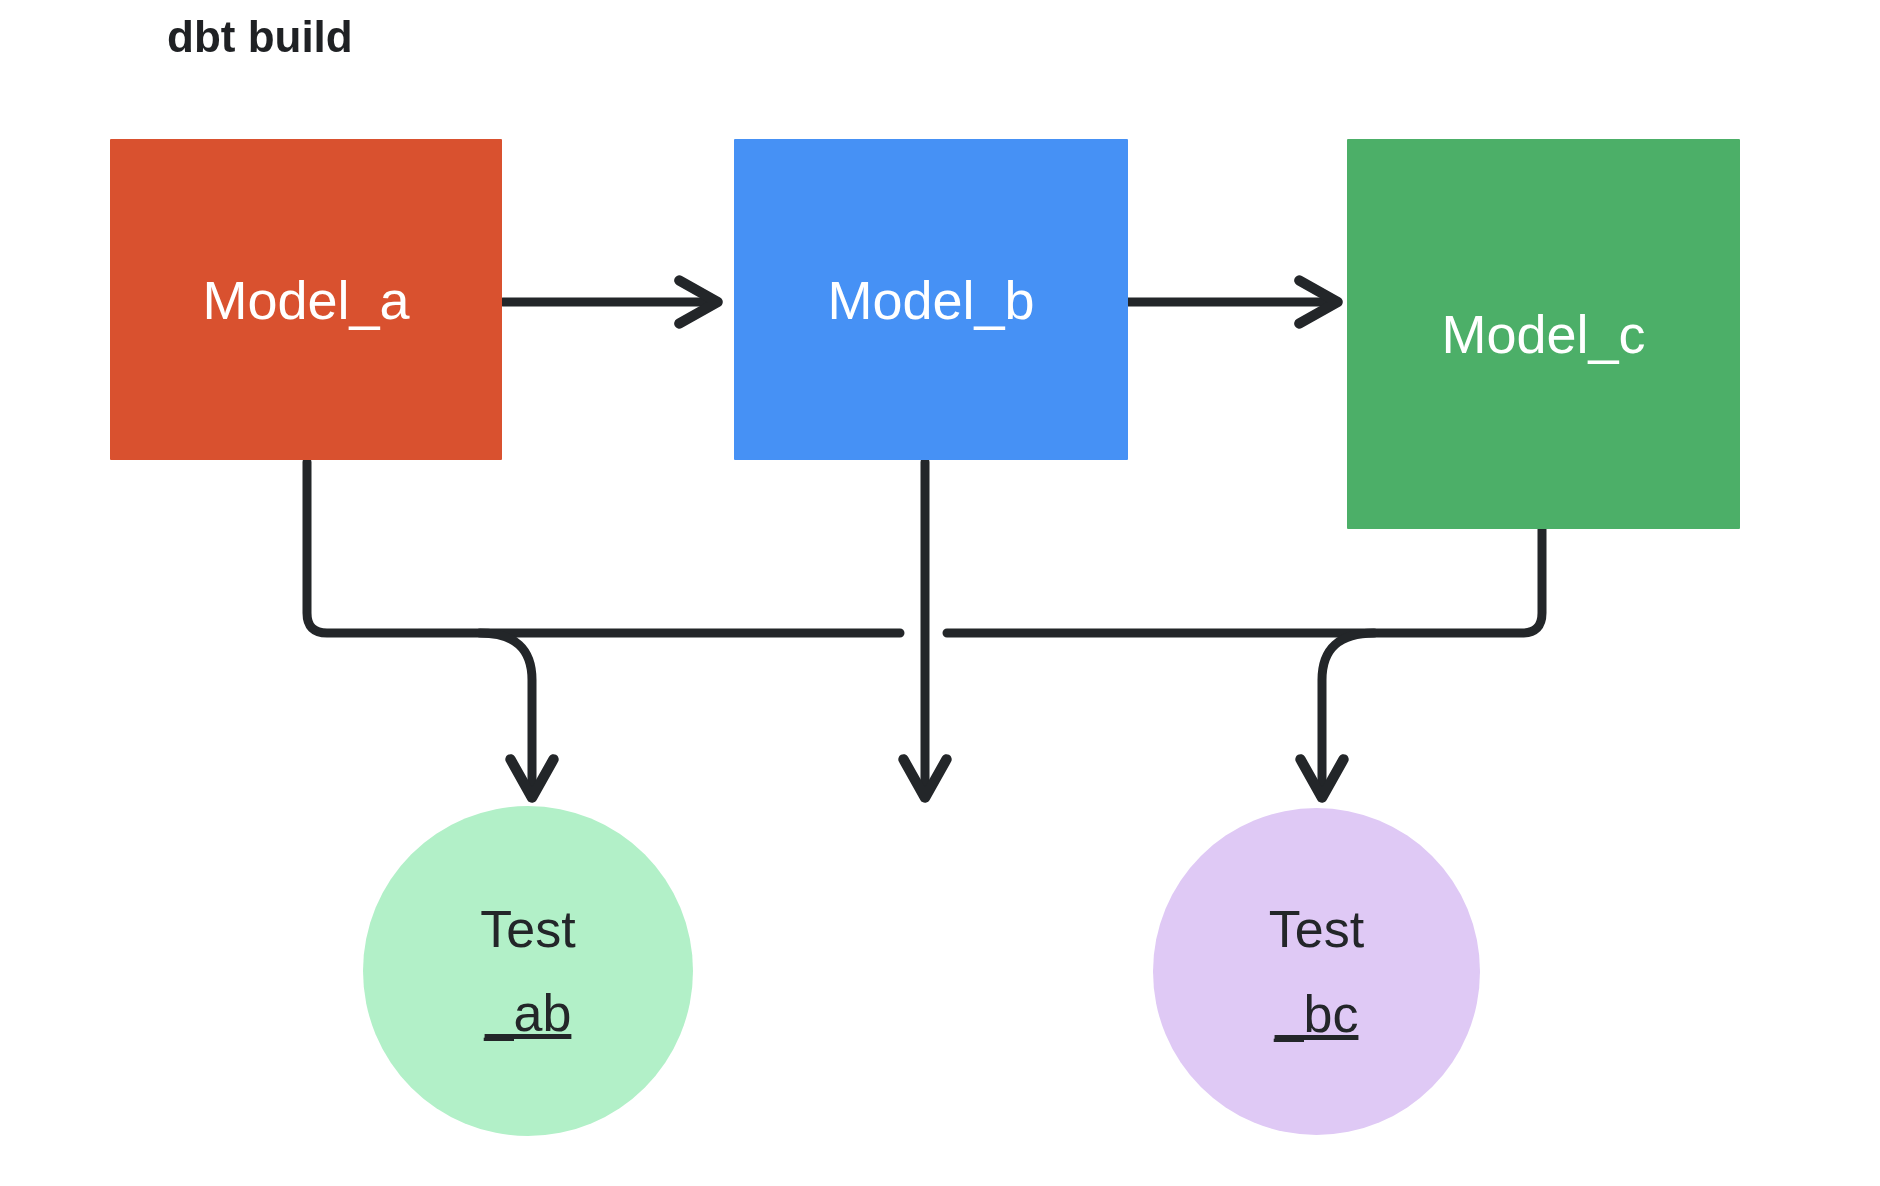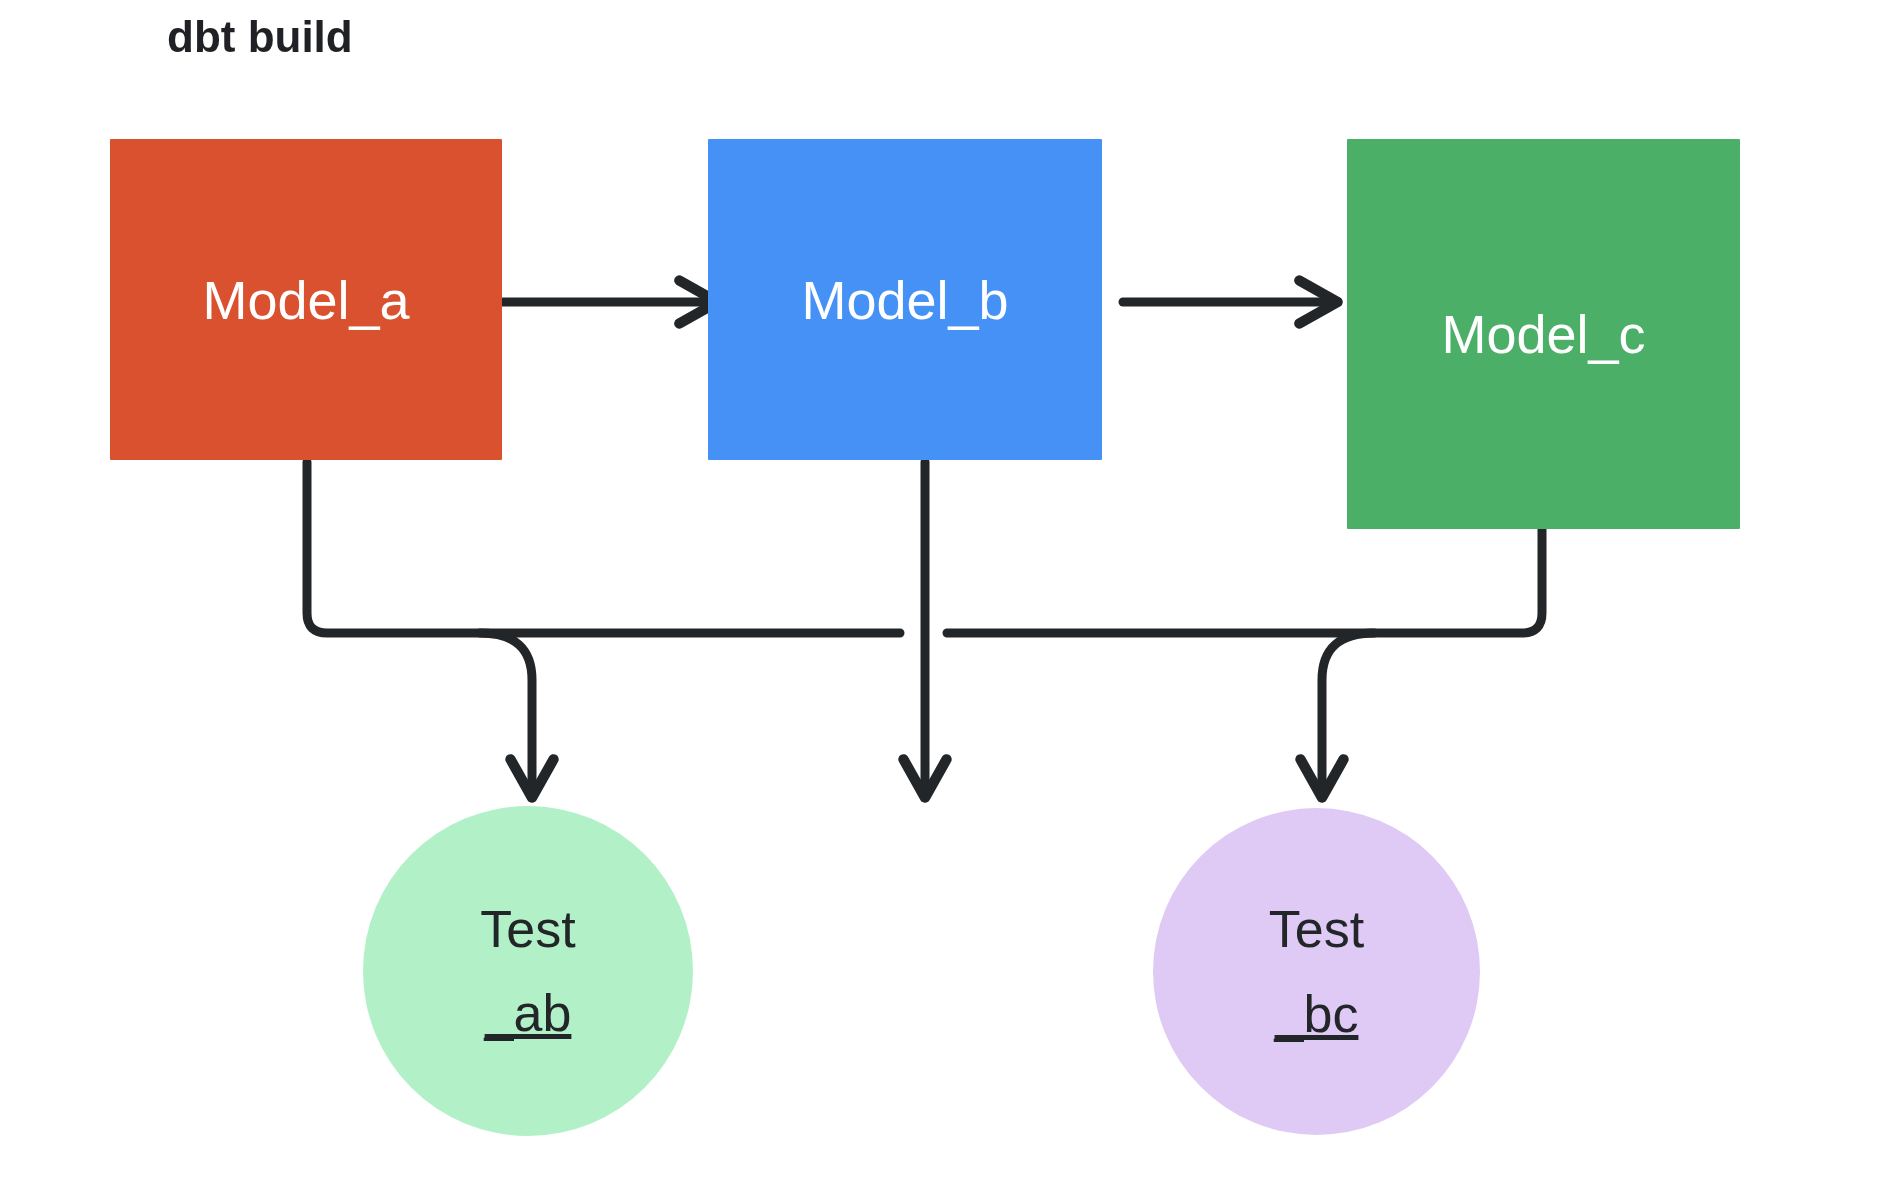--- a/index.html
+++ b/index.html
@@ -95,21 +95,21 @@
       <path d="M 480 633 Q 532 633 532 680 L 532 796" marker-end="url(#arrowhead)"></path>
 
       <path d="M 1374 633 Q 1322 633 1322 680 L 1322 796" marker-end="url(#arrowhead)"></path>
     </g>
   </svg>
 
   <div class="node-box" style="left:110px; top:139px; width:392px; height:321px; background:#d9512f;">
     <span>Model_a</span>
   </div>
 
-  <div class="node-box" style="left:708px; top:139px; width:394px; height:321px; background:#4691f5;">
+  <div class="node-box" style="left:734px; top:139px; width:394px; height:321px; background:#4691f5;">
     <span>Model_b</span>
   </div>
 
   <div class="node-box" style="left:1347px; top:139px; width:393px; height:390px; background:#4caf68;">
     <span>Model_c</span>
   </div>
 
   <div class="node-circle" style="left:363px; top:806px; width:330px; height:330px; background:#b2f0c8;">
     <span>Test</span>
     <span class="line2">_ab</span>

